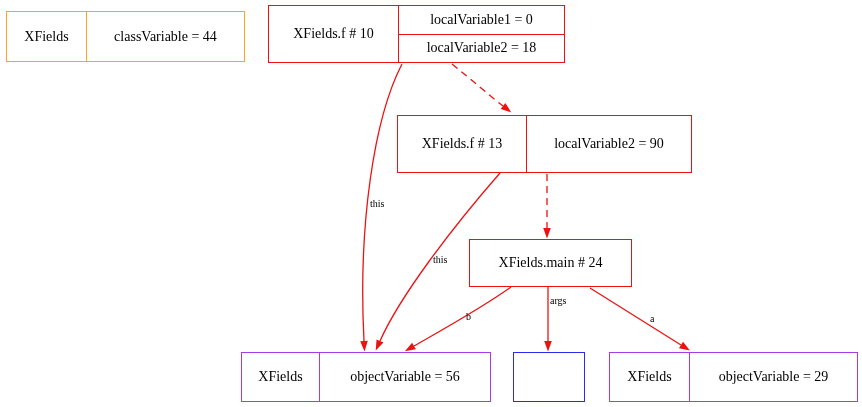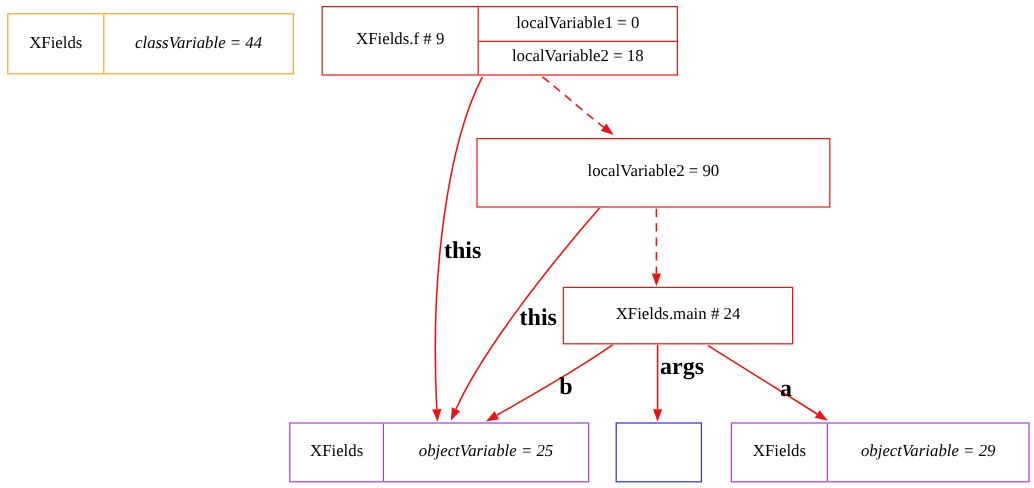--- a/index.html
+++ b/index.html
@@ -21,27 +21,27 @@
   .frame-node{--bc:var(--red);}
   .class-node{--bc:var(--orange);}
   .object-node{--bc:var(--purple);}
   .array-node{--bc:var(--blue);}
 
   .cell{
     display:flex;align-items:center;justify-content:center;
     box-sizing:border-box;white-space:nowrap;text-align:right;
   }
   .title-cell{border-right:1px solid var(--bc);}
-  .field-cell{flex:1;font-style:italic;}
+  .field-cell{flex:1;}
   .vars{display:flex;flex-direction:column;flex:1;}
   .var-row{flex:1;display:flex;align-items:center;justify-content:center;white-space:nowrap;}
   .var-row + .var-row{border-top:1px solid var(--bc);}
   .single .title-cell{border-right:none;flex:1;}
 
-  .edge-label{position:absolute;font-size:20px;line-height:1;white-space:nowrap;font-weight:bold;}
+  .edge-label{position:absolute;font-size:10px;line-height:1;white-space:nowrap;}
 </style>
 </head>
 <body>
 
 <div class="canvas">
 
   <svg class="edges" width="862" height="407" viewBox="0 0 862 407">
     <defs>
       <marker id="arrow" viewBox="-1 -5 13 10" refX="0" refY="0" markerWidth="13" markerHeight="10" orient="auto" markerUnits="userSpaceOnUse">
         <path class="arrowhead" d="M0,-3.8 L10.5,0 L0,3.8 z"></path>
@@ -55,40 +55,41 @@
     <path class="edge" d="M548,287 L548,341" marker-end="url(#arrow)"></path>
     <path class="edge" d="M590,288 L681,345" marker-end="url(#arrow)"></path>
   </svg>
 
   <div class="node class-node" style="left:6px;top:11px;width:239px;height:51px;">
     <div class="cell title-cell" style="width:80px;">XFields</div>
     <div class="cell field-cell">classVariable = 44</div>
   </div>
 
   <div class="node frame-node" style="left:268px;top:5px;width:297px;height:58px;">
-    <div class="cell title-cell" style="width:130px;">XFields.f # 9</div>
+    <div class="cell title-cell" style="width:130px;">XFields.f # 10</div>
     <div class="vars">
       <div class="var-row">localVariable1 = 0</div>
       <div class="var-row">localVariable2 = 18</div>
     </div>
   </div>
 
   <div class="node frame-node" style="left:397px;top:115px;width:295px;height:58px;">
+    <div class="cell title-cell" style="width:129px;">XFields.f # 13</div>
     <div class="vars">
       <div class="var-row">localVariable2 = 90</div>
     </div>
   </div>
 
-  <div class="node frame-node single" style="left:469px;top:239px;width:192px;height:48px;">
+  <div class="node frame-node single" style="left:469px;top:239px;width:163px;height:48px;">
     <div class="cell title-cell">XFields.main # 24</div>
   </div>
 
   <div class="node object-node" style="left:241px;top:352px;width:250px;height:50px;">
     <div class="cell title-cell" style="width:78px;">XFields</div>
-    <div class="cell field-cell">objectVariable = 25</div>
+    <div class="cell field-cell">objectVariable = 56</div>
   </div>
 
   <div class="node array-node" style="left:513px;top:352px;width:72px;height:50px;"></div>
 
   <div class="node object-node" style="left:609px;top:352px;width:249px;height:50px;">
     <div class="cell title-cell" style="width:80px;">XFields</div>
     <div class="cell field-cell">objectVariable = 29</div>
   </div>
 
   <span class="edge-label" style="left:370px;top:199px;">this</span>

